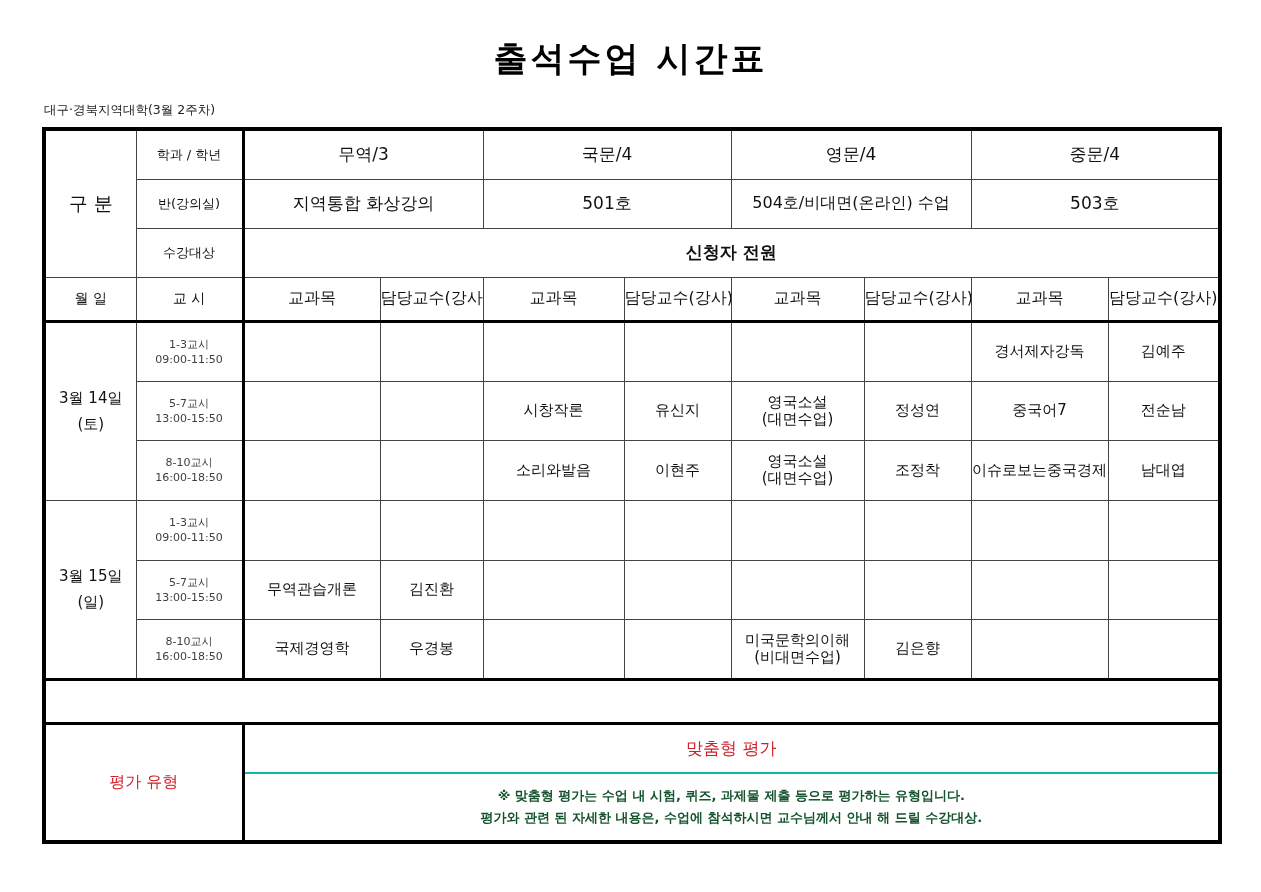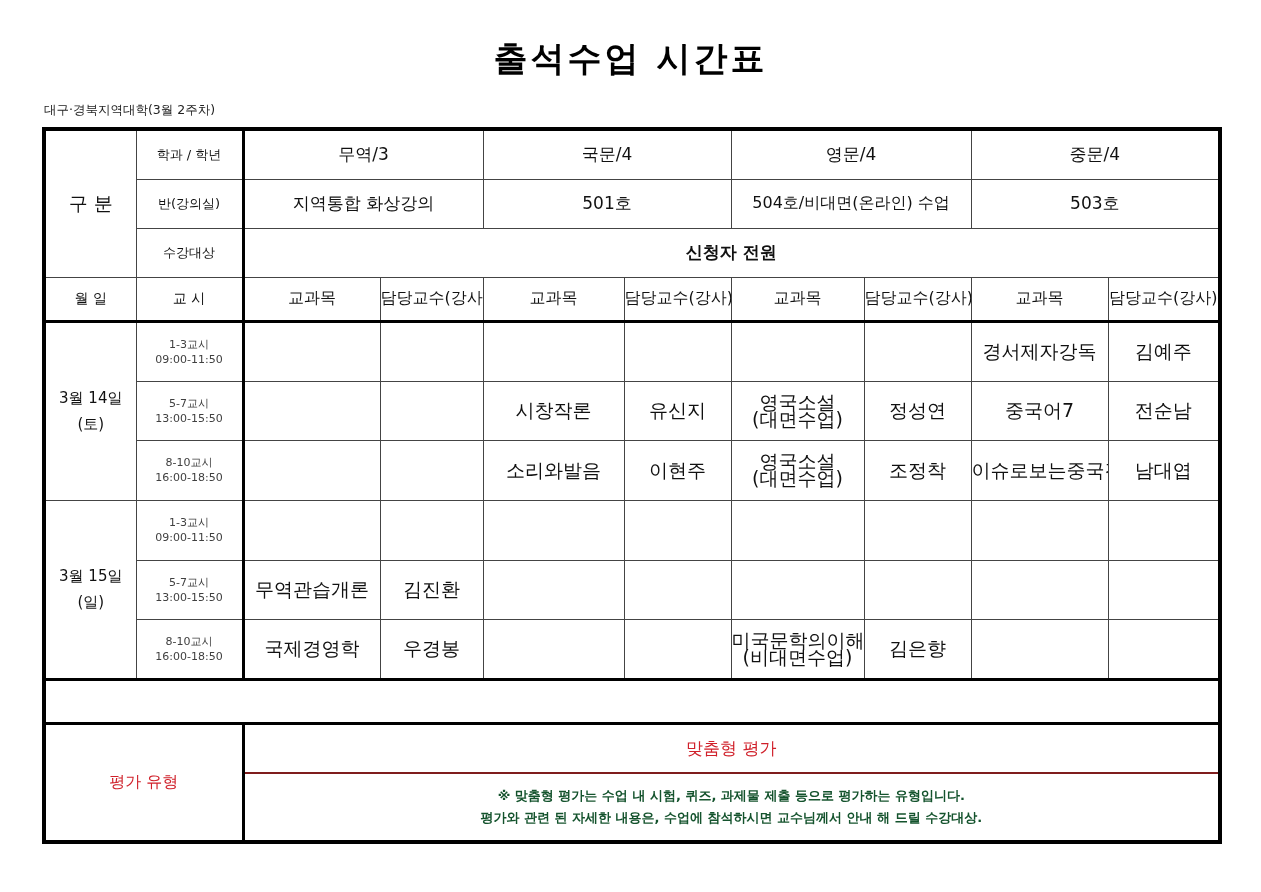--- a/index.html
+++ b/index.html
@@ -25,21 +25,21 @@
   }
   table.tt td {
     border: 1px solid #444; text-align: center; vertical-align: middle;
     padding: 0; overflow: hidden; white-space: nowrap;
   }
   .hdr-label { font-size: 13px; }
   .hdr-big { font-size: 17px; }
   .colhdr td { font-size: 16px; }
   .big-group { font-size: 19px; }
   .period { color: #404040; font-size: 11px; line-height: 15px; }
-  .cell { font-size: 19px; line-height: 17px; margin-left: 12px; }
+  .cell { font-size: 15px; line-height: 17px; margin-left: 12px; }
   .date { font-size: 15px; line-height: 26px; }
   .eval-label { color: #d0202a; font-size: 16px; }
   .eval-title { color: #d0202a; font-size: 17px; }
   .eval-note { color: #14532d; font-size: 13px; line-height: 22px; font-weight: bold; }
   .thick-l { border-left: 3px solid #000 !important; }
   .thick-b { border-bottom: 3px solid #000 !important; }
   .thick-t { border-top: 3px solid #000 !important; }
   .dot-b { border-bottom: 1px dotted #666 !important; }
   .grey-v { border-left: 1px solid #888 !important; border-right: 1px solid #888 !important; }
 </style>
@@ -202,21 +202,21 @@
     <td class="cell"></td>
     <td class="cell"></td>
   </tr>
 
   <tr style="height:44px">
     <td colspan="10" class="thick-t thick-b" style="border-left:none;border-right:none"></td>
   </tr>
 
   <tr style="height:50px">
     <td colspan="2" rowspan="2" class="eval-label">평가 유형</td>
-    <td colspan="8" class="eval-title thick-l" style="border-bottom:2px solid #7f1d1d">맞춤형 평가</td>
+    <td colspan="8" class="eval-title thick-l" style="border-bottom:2px solid #14b8a6">맞춤형 평가</td>
   </tr>
   <tr style="height:69px">
     <td colspan="8" class="eval-note thick-l">
       <div>※ 맞춤형 평가는 수업 내 시험, 퀴즈, 과제물 제출 등으로 평가하는 유형입니다.</div>
       <div>평가와 관련 된 자세한 내용은, 수업에 참석하시면 교수님께서 안내 해 드릴 수강대상.</div>
     </td>
   </tr>
 </tbody>
     </table>
 </div>

